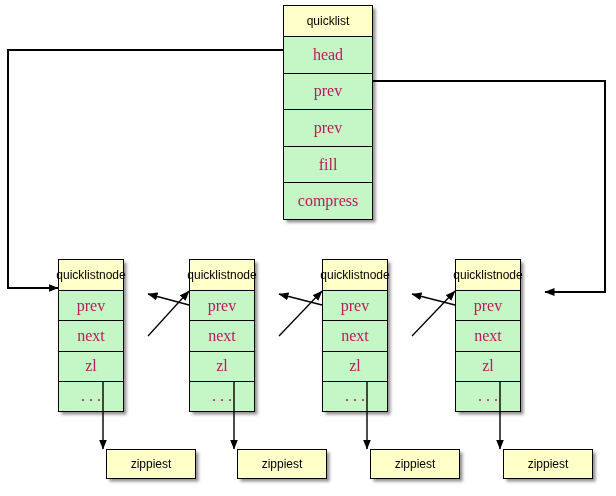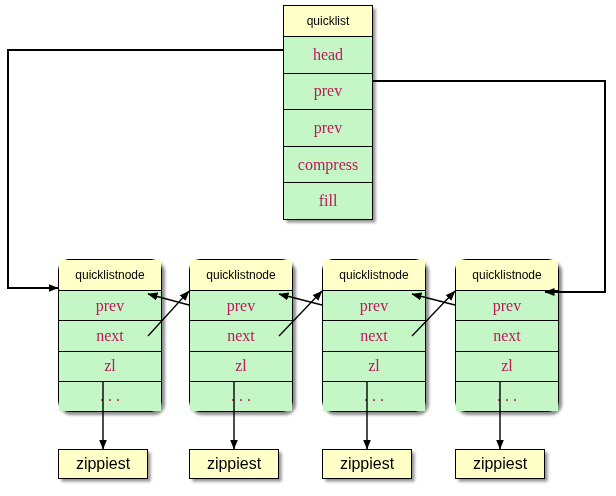--- a/index.html
+++ b/index.html
@@ -49,28 +49,29 @@
     font-family: Liberation Serif, serif;
   }
   .leafbox {
     position: absolute;
     border: 1.6px solid var(--border);
     background: var(--title-bg);
     box-shadow: 2.5px 2.5px 3px rgba(0,0,0,0.45);
     display: flex;
     align-items: center;
     justify-content: center;
-    font-size: 16px;
+    font-size: 12px;
     color: #000;
     z-index: 1;
+    margin-left: 48px;
   }
   
   .quicklist { left: 283px; top: 5px; width: 90px; height: 215px; }
   
-  .node  { top: 259px; width: 104px; height: 153px; border-radius: 11px; }
+  .node  { top: 259px; width: 66px; height: 153px; }
   .node1 { left: 58px; }
   .node2 { left: 189px; }
   .node3 { left: 322px; }
   .node4 { left: 455px; }
   
   .zip  { top: 449px; width: 90px; height: 30px; }
   .zip1 { left: 58px; }
   .zip2 { left: 189px; }
   .zip3 { left: 322px; }
   .zip4 { left: 455px; }
@@ -88,22 +89,22 @@
 </head>
 <body>
 
 <div class="canvas">
 
   <div class="record quicklist">
     <div class="title">quicklist</div>
     <div class="field">head</div>
     <div class="field">prev</div>
     <div class="field">prev</div>
+    <div class="field">fill</div>
     <div class="field">compress</div>
-    <div class="field">fill</div>
   </div>
 
   <div class="record node node1">
     <div class="title">quicklistnode</div>
     <div class="field">prev</div>
     <div class="field">next</div>
     <div class="field">zl</div>
     <div class="field">. . .</div>
   </div>
 

